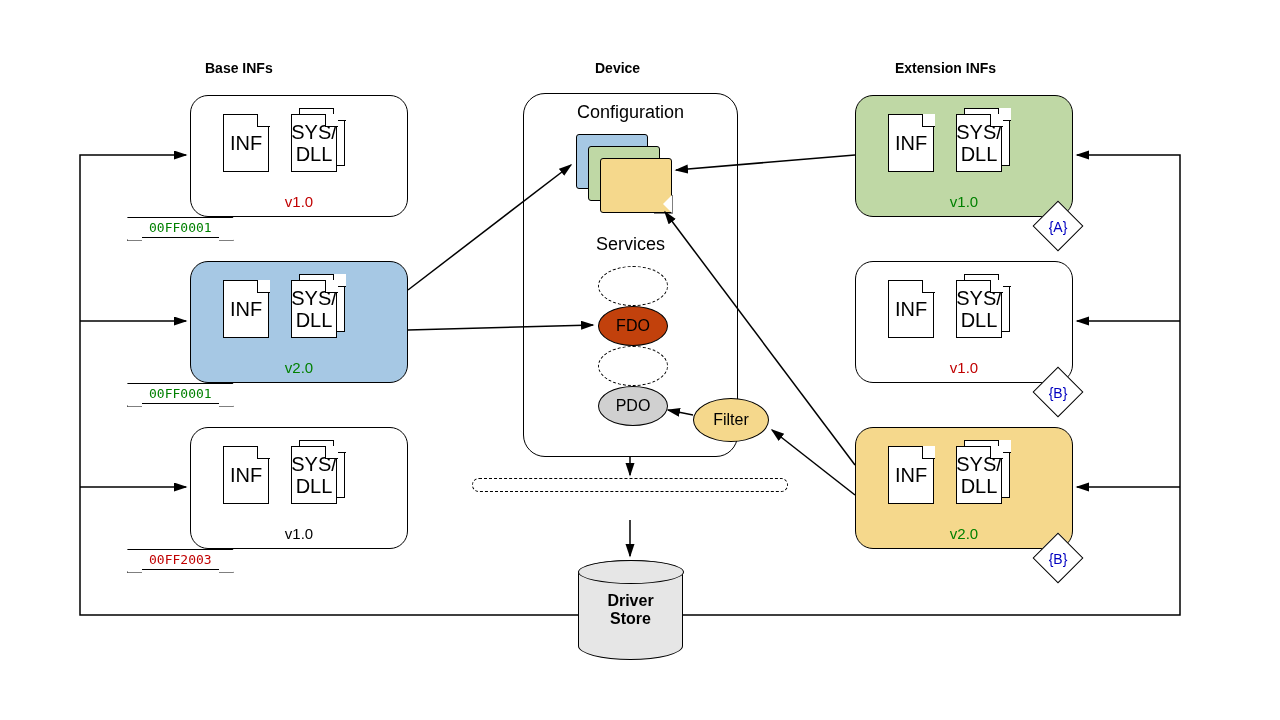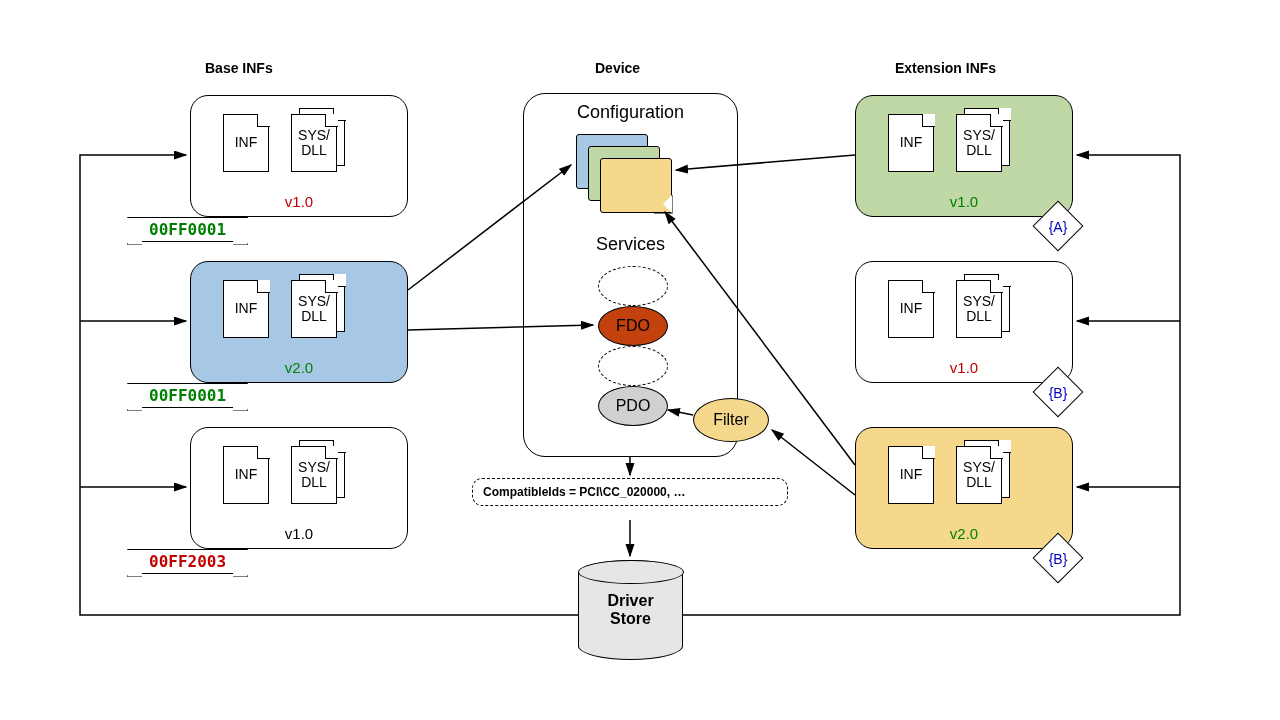--- a/index.html
+++ b/index.html
@@ -5,26 +5,26 @@
 * { box-sizing: border-box; margin: 0; padding: 0; }
 body { font-family: "Segoe UI", Arial, sans-serif; background: #fff; width: 1280px; height: 720px; position: relative; overflow: hidden; }
 .col-header { position: absolute; font-weight: bold; font-size: 14px; top: 60px; text-align: center; }
 .pkg-box { position: absolute; border: 1.5px solid #000; border-radius: 18px; width: 218px; height: 122px; background: #fff; }
 .pkg-box.blue { background: #a6c8e4; }
 .pkg-box.green { background: #bfd8a5; }
 .pkg-box.yellow { background: #f5d88c; }
 .doc { position: absolute; width: 46px; height: 58px; border: 1.5px solid #000; background: #fff; }
 .doc::after { content: ""; position: absolute; top: -1.5px; right: -1.5px; width: 12px; height: 12px; background: #fff; border-left: 1.5px solid #000; border-bottom: 1.5px solid #000; }
 .doc::before { content: ""; position: absolute; top: -1.5px; right: -1.5px; width: 0; height: 0; border-style: solid; border-width: 0 12px 12px 0; border-color: transparent #fff transparent transparent; z-index:2; }
-.doc-label { position: absolute; top: 50%; left: 50%; transform: translate(-50%, -50%); font-size: 14px; text-align: center; line-height: 1.1; }
+.doc-label { position: absolute; top: 50%; left: 50%; transform: translate(-50%, -50%); font-size: 20px; text-align: center; line-height: 1.1; }
 .version { position: absolute; font-size: 15px; left: 50%; transform: translateX(-50%); }
 .version.red { color: #c00000; }
 .version.green { color: #008000; }
 .version.black { color: #000; }
-.banner { position: absolute; background: #fff; border: 1.5px solid #000; padding: 2px 8px; font-size: 16px; font-family: monospace; font-weight: bold; }
+.banner { position: absolute; background: #fff; border: 1.5px solid #000; padding: 2px 8px; font-size: 13px; font-family: monospace; font-weight: normal; }
 .banner::before, .banner::after { content: ""; position: absolute; top: -1.5px; width: 14px; height: calc(100% + 3px); background: #fff; border: 1.5px solid #000; }
 .banner::before { left: -14px; clip-path: polygon(0 0, 100% 0, 100% 100%, 0 100%, 50% 50%); border-right: none; }
 .banner::after { right: -14px; clip-path: polygon(0 0, 100% 0, 50% 50%, 100% 100%, 0 100%); border-left: none; }
 .banner.green-text { color: #008000; }
 .banner.red-text { color: #c00000; }
 .diamond { position: absolute; width: 36px; height: 36px; border: 1.5px solid #000; transform: rotate(45deg); background: #fff; }
 .diamond-label { position: absolute; font-size: 14px; color: #0000c0; transform: rotate(-45deg); font-weight: normal; width: 36px; text-align:center; line-height:36px; top:0; left:0;}
 .device-box { position: absolute; border: 1.5px solid #000; border-radius: 22px; background: #fff; }
 .section-label { position: absolute; font-size: 18px; }
 .config-layer { position: absolute; width: 72px; height: 55px; border: 1.5px solid #000; border-radius: 3px; }
@@ -142,21 +142,20 @@
   <div class="section-label" style="left:50%; transform:translateX(-50%); top:140px">Services</div>
   <div class="ellipse dashed" style="left:74px; top:172px; width:70px; height:40px"></div>
   <div class="ellipse blue" style="left:74px; top:212px; width:70px; height:40px">FDO</div>
   <div class="ellipse dashed" style="left:74px; top:252px; width:70px; height:40px"></div>
   <div class="ellipse grey" style="left:74px; top:292px; width:70px; height:40px">PDO</div>
 </div>
 
 <div class="ellipse yellow" style="left:693px; top:398px; width:76px; height:44px">Filter</div>
 
 <div class="ids-box" style="left:472px; top:478px; width:316px">
-  <div>CompatibleIds = PCI\CC_020000, …</div>
 </div>
 
 <div class="cylinder" style="left:578px; top:560px; width:105px; height:100px">
   <div class="cyl-label" style="white-space:pre-line">Driver
 Store</div>
 </div>
 
 <svg class="arrows">
   <defs>
     <marker id="arrow" markerWidth="10" markerHeight="10" refX="8" refY="3" orient="auto">

